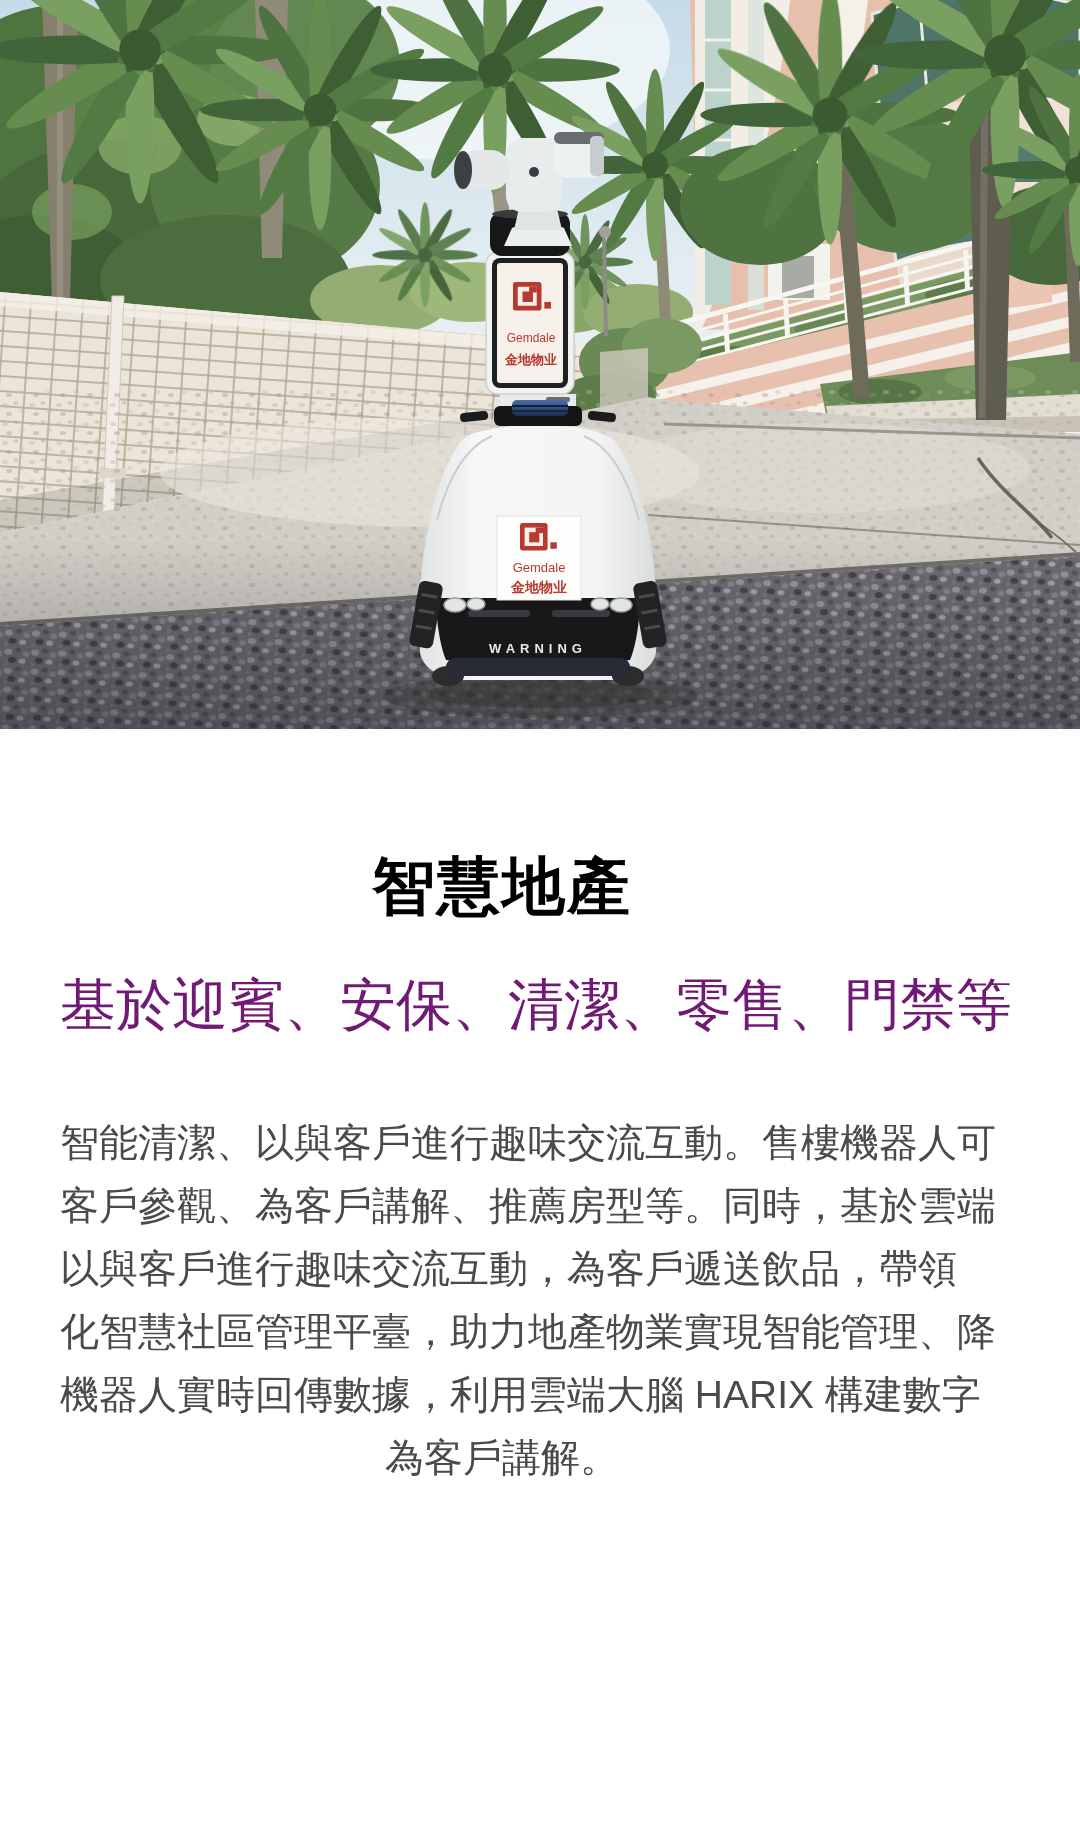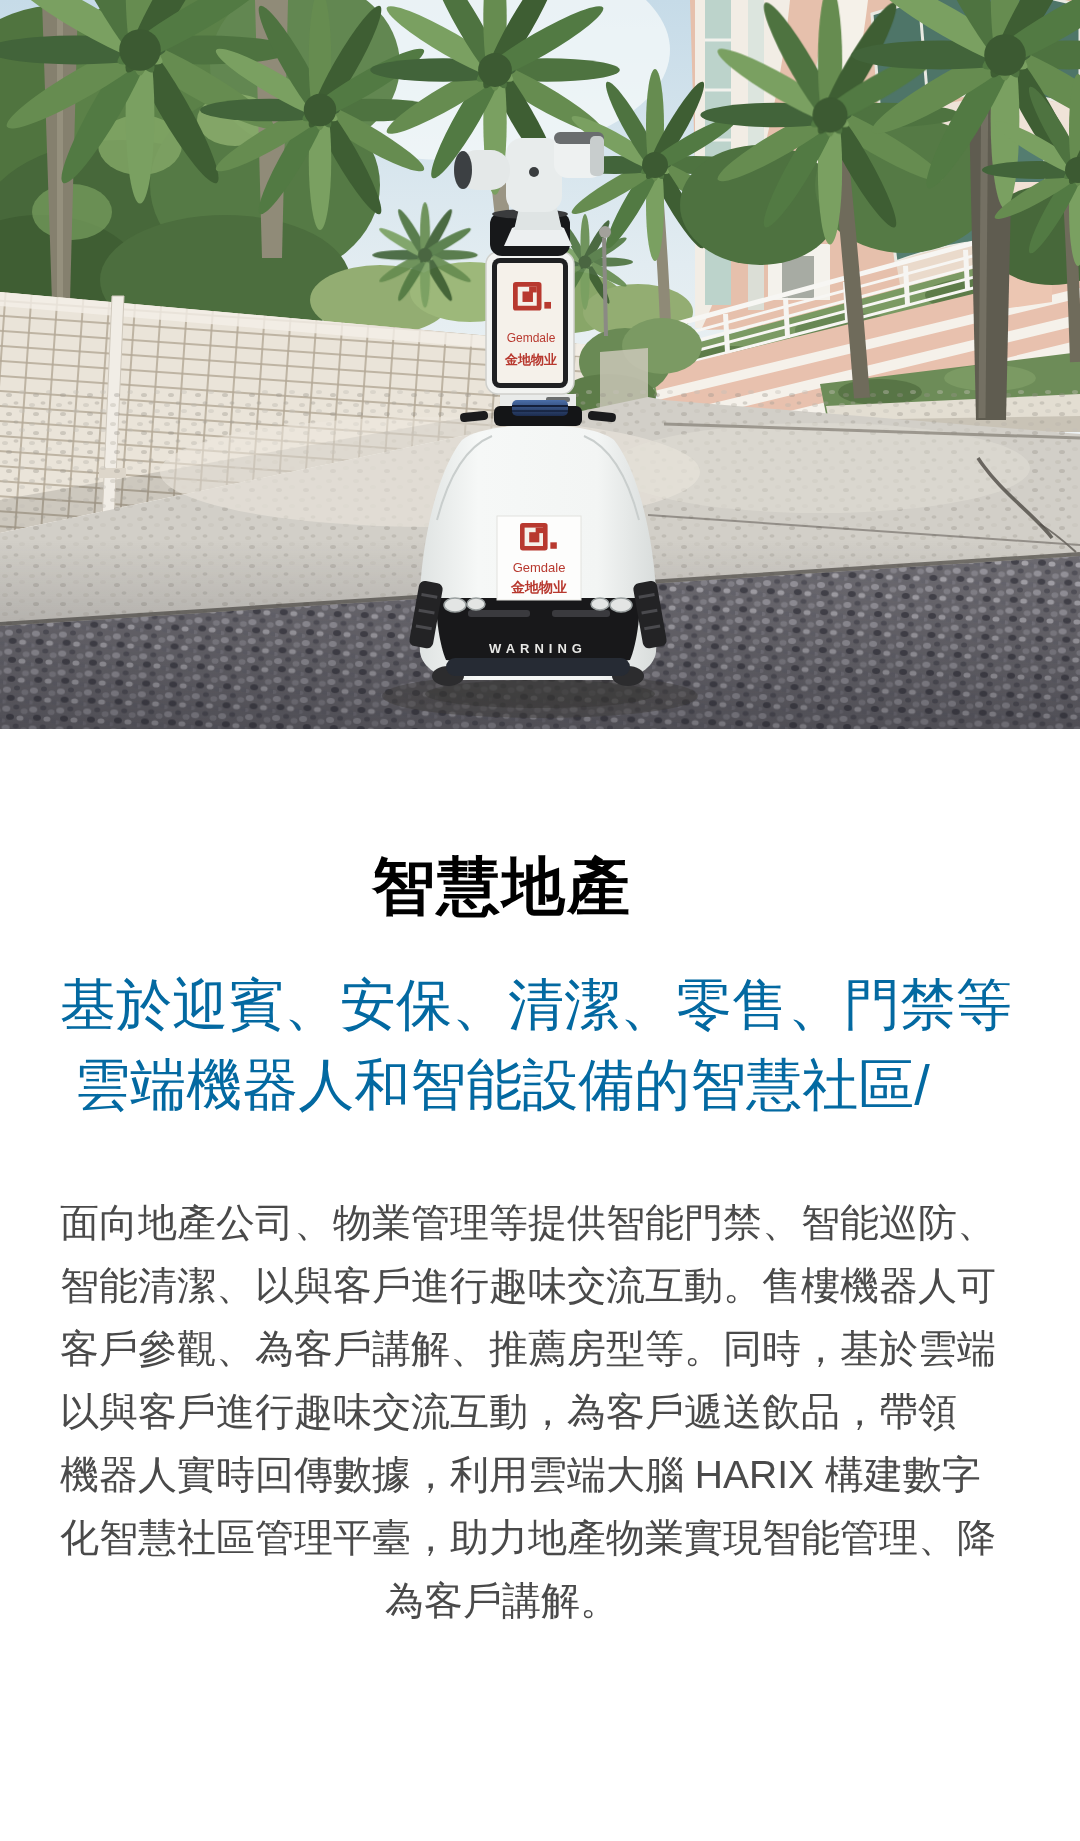--- a/index.html
+++ b/index.html
@@ -2,21 +2,21 @@
 <html><head>
 <meta charset="utf-8">
 <style>
   html,body{margin:0;padding:0;background:#ffffff;}
   body{width:1080px;font-family:"Liberation Sans","DejaVu Sans",sans-serif;}
   .page{width:1080px;height:1841px;background:#ffffff;overflow:hidden;}
   .hero{width:1080px;height:729px;line-height:0;}
   .hero svg{display:block;}
   .content{width:1004px;box-sizing:border-box;padding:123px 60px 0 60px;text-align:center;}
   .title{font-size:63px;line-height:68px;font-weight:600;color:#000000;letter-spacing:2px;white-space:nowrap;}
-  .subtitle{margin-top:45px;color:#0369a1;font-weight:500;}
+  .subtitle{margin-top:45px;color:#701a75;font-weight:500;}
   .subtitle .line{font-size:56px;line-height:80px;white-space:nowrap;}
   .paragraph{margin-top:66px;padding-bottom:129px;color:#4a4a4a;font-weight:400;}
   .paragraph .line{font-size:39px;line-height:63px;white-space:nowrap;}
 </style>
 </head>
 <body>
 
 <div class="page">
 
   <div class="hero">
@@ -306,27 +306,25 @@
       </g>
     </g>
   </svg>
   </div>
 
   <div class="content">
     <div class="title">智慧地產</div>
 
     <div class="subtitle">
       <div class="line">基於迎賓、安保、清潔、零售、門禁等</div>
-      <div class="line">雲端機器人和智能設備的智慧社區/</div>
     </div>
 
     <div class="paragraph">
-      <div class="line">面向地產公司、物業管理等提供智能門禁、智能巡防、</div>
       <div class="line">智能清潔、以與客戶進行趣味交流互動。售樓機器人可</div>
       <div class="line">客戶參觀、為客戶講解、推薦房型等。同時，基於雲端</div>
       <div class="line">以與客戶進行趣味交流互動，為客戶遞送飲品，帶領</div>
+      <div class="line">化智慧社區管理平臺，助力地產物業實現智能管理、降</div>
       <div class="line">機器人實時回傳數據，利用雲端大腦 HARIX 構建數字</div>
-      <div class="line">化智慧社區管理平臺，助力地產物業實現智能管理、降</div>
       <div class="line">為客戶講解。</div>
     </div>
   </div>
 
 </div>
 
 </body></html>

